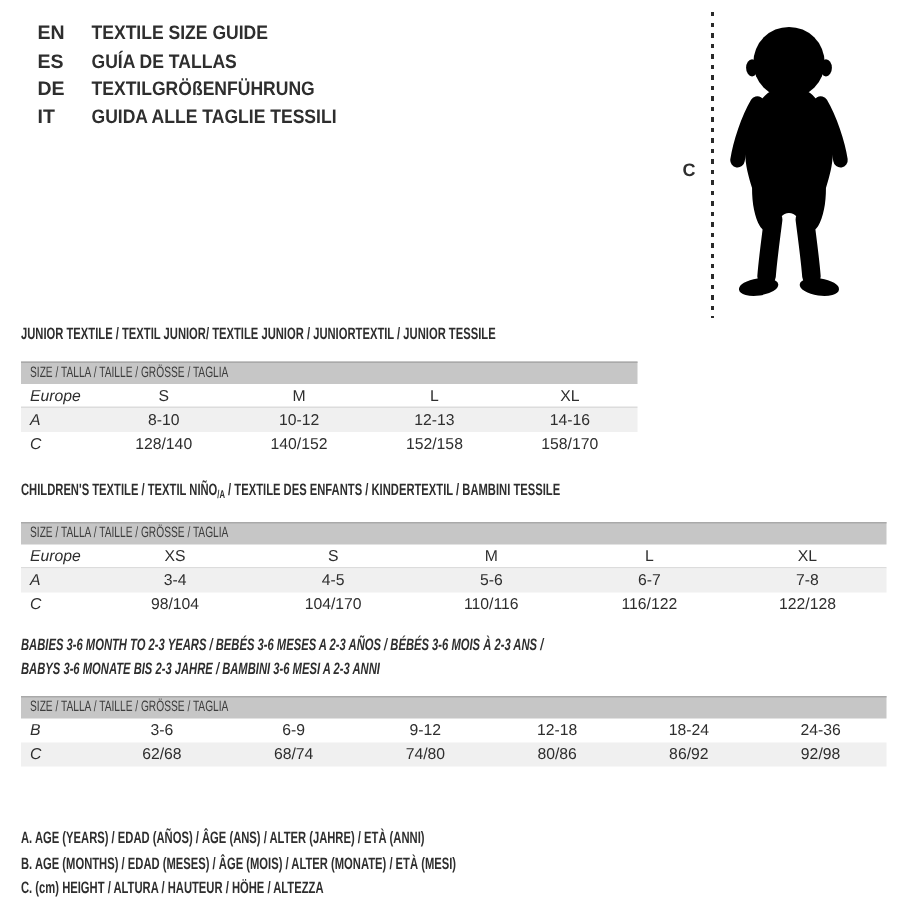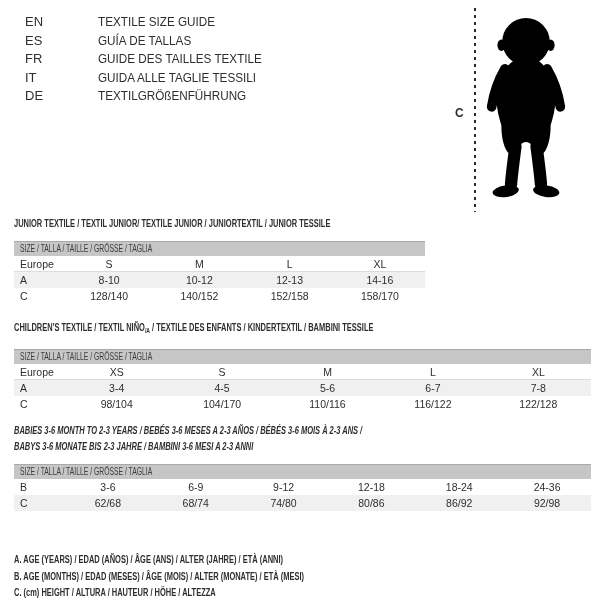--- a/index.html
+++ b/index.html
@@ -12,21 +12,21 @@
     overflow:hidden;
   }
   .abs { position:absolute; }
 
   
   .cxl  { display:inline-block; transform:scaleX(0.68); transform-origin:0 50%; white-space:nowrap; }
   .cxl90{ display:inline-block; transform:scaleX(0.90); transform-origin:0 50%; white-space:nowrap; }
 
   
   .lang-block { left:25px; top:13px; }
-  .lang-row   { display:flex; line-height:18.5px; font-size:13px; font-weight:400;gap:37px; }
+  .lang-row   { display:flex; line-height:18.5px; font-size:13px; font-weight:700; }
   .lang-code  { width:36px; flex:0 0 36px; }
 
   
   .height-line {
     left:474px; top:8px; width:2px; height:204px;
     background:repeating-linear-gradient(to bottom, #2a2a2a 0 3px, transparent 3px 7px);
   }
   .height-label { left:455px; top:106px; font-size:12px; font-weight:700; }
   .baby-svg { left:482px; top:10px; }
 
@@ -45,50 +45,46 @@
   
   .size-table { width:100%; }
   .table-bar {
     height:15px; line-height:14px;
     background:#c6c6c6; border-top:1px solid #a9a9a9;
     color:#3c3c3c; font-size:10px; padding-left:6px;
   }
   .trow { display:flex; height:16px; line-height:16px; font-size:10.5px; }
   .trow.alt { background:#f0f0f0; }
   .trow.divider { border-bottom:1px solid #dcdcdc; }
-  .tlabel { flex:0 0 50px; padding-left:6px; }
+  .tlabel { flex:0 0 50px; padding-left:6px;font-style:italic; }
   .tcell  { flex:1 1 0; text-align:center; }
 
   
   .footnotes { left:14px; top:551px; }
   .footnote { font-size:11px; font-weight:700; line-height:16.5px; white-space:nowrap; }
 </style>
 </head>
 <body>
 
 <div class="abs lang-block">
   <div class="lang-row">
     <span class="lang-code">EN</span>
     <span class="lang-title"><span class="cxl90">TEXTILE SIZE GUIDE</span></span>
   </div>
   <div class="lang-row">
     <span class="lang-code">ES</span>
     <span class="lang-title"><span class="cxl90">GUÍA DE TALLAS</span></span>
   </div>
   <div class="lang-row">
-    <span class="lang-code">FR</span>
-    <span class="lang-title"><span class="cxl90">GUIDE DES TAILLES TEXTILE</span></span>
+    <span class="lang-code">DE</span>
+    <span class="lang-title"><span class="cxl90">TEXTILGRÖßENFÜHRUNG</span></span>
   </div>
   <div class="lang-row">
     <span class="lang-code">IT</span>
     <span class="lang-title"><span class="cxl90">GUIDA ALLE TAGLIE TESSILI</span></span>
-  </div>
-  <div class="lang-row">
-    <span class="lang-code">DE</span>
-    <span class="lang-title"><span class="cxl90">TEXTILGRÖßENFÜHRUNG</span></span>
   </div>
 </div>
 
 <div class="abs height-line"></div>
 <div class="abs height-label">C</div>
 <svg class="abs baby-svg" width="88" height="198" viewBox="0 0 100 215" preserveAspectRatio="xMidYMid meet">
   <g fill="#000000">
     <circle cx="50" cy="31" r="27"></circle>
     <ellipse cx="50" cy="47" rx="17" ry="11"></ellipse>
     <ellipse cx="22" cy="35" rx="4.5" ry="6.5"></ellipse>

